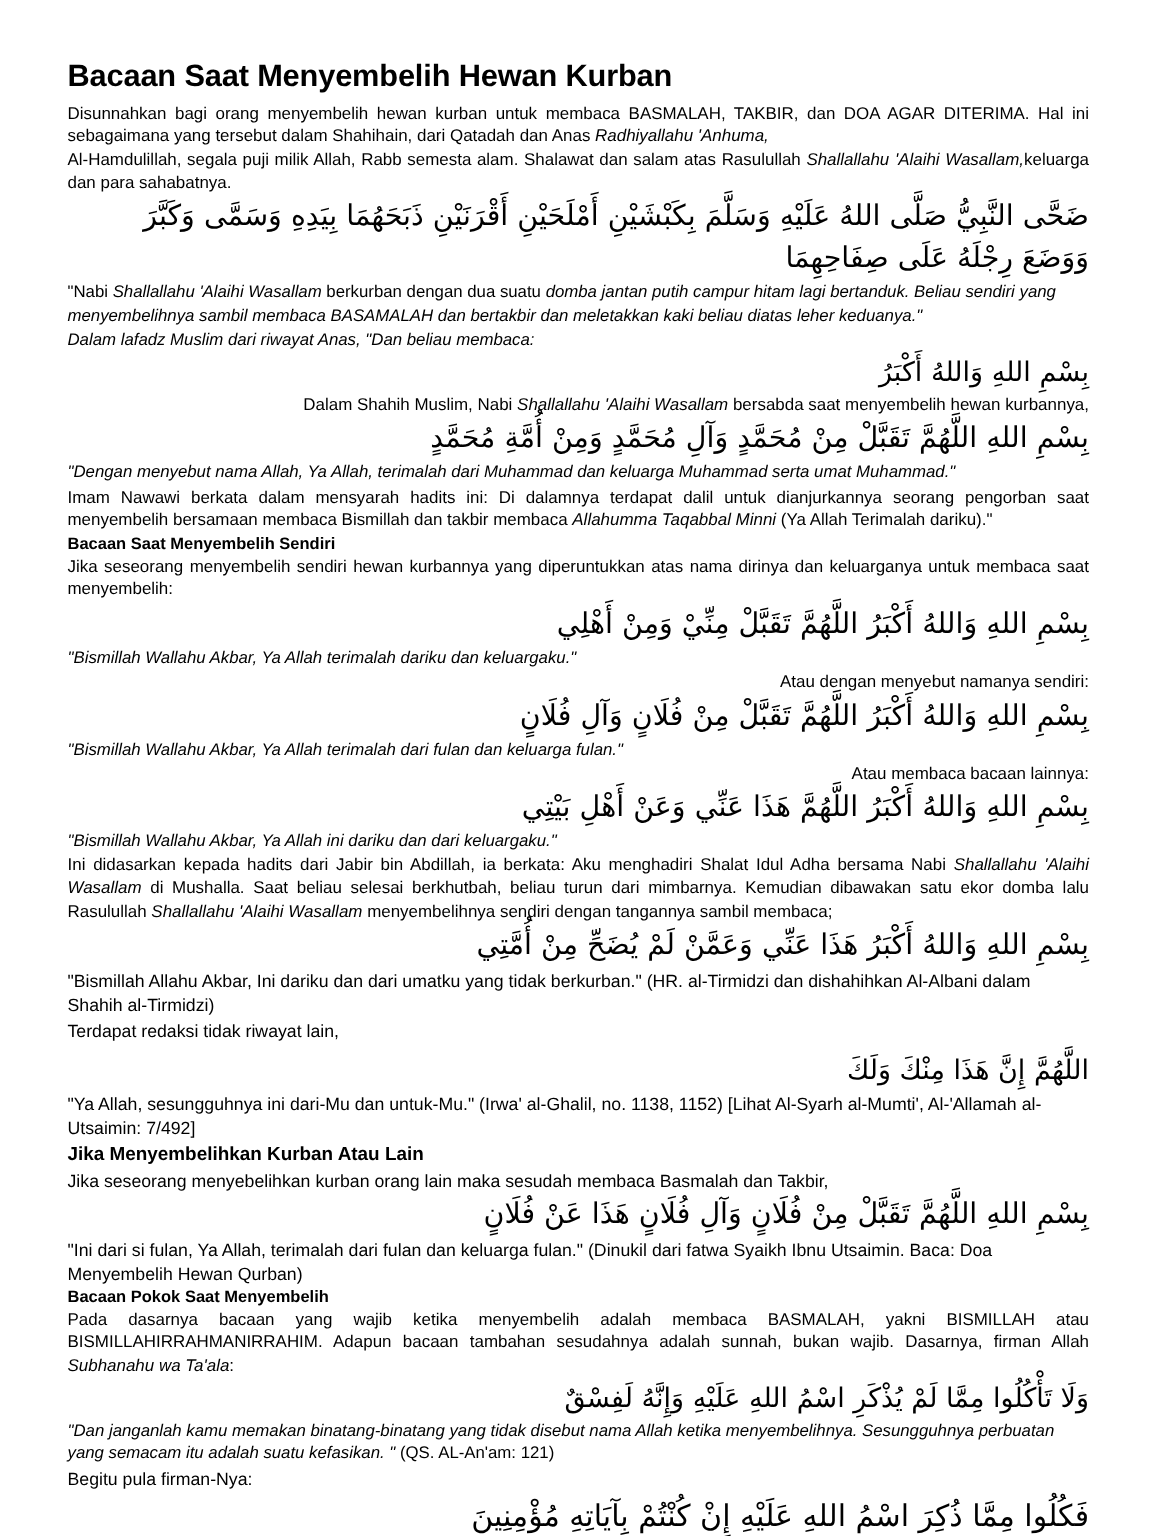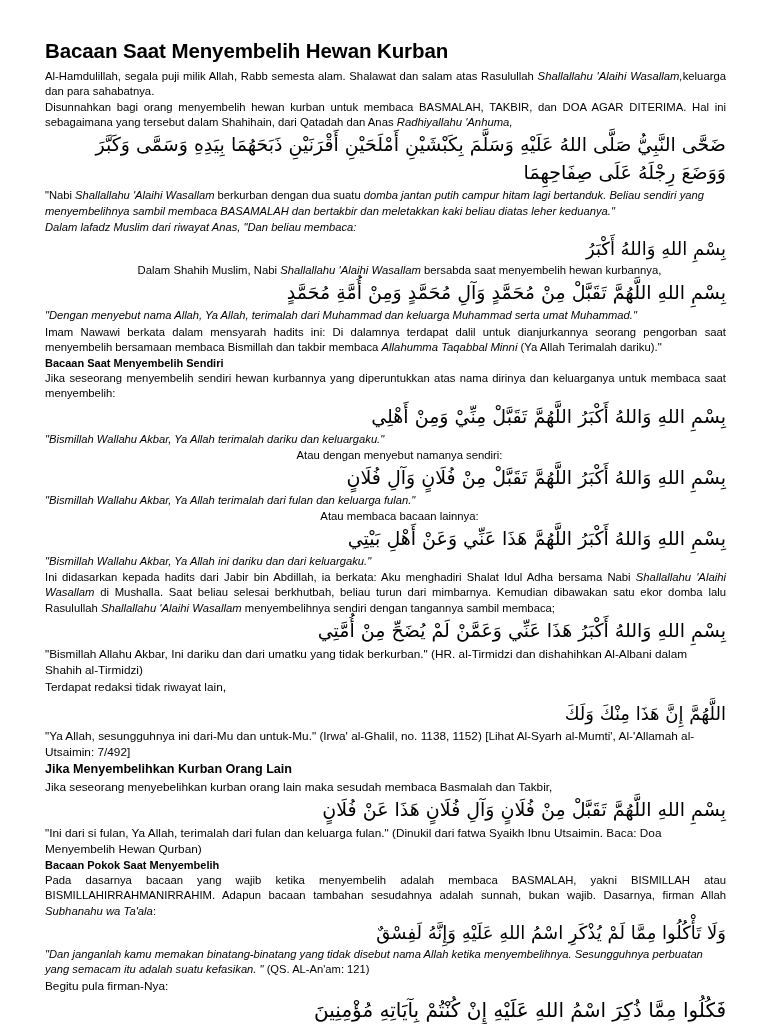--- a/index.html
+++ b/index.html
@@ -38,21 +38,21 @@
     margin: 0 0 3px 0;
   }
 
   p.body {
     font-size: 11.3px;
     line-height: 1.345;
     margin: 0 0 1px 0;
     text-align: justify;
   }
   p.body.left {
-    text-align: center;
+    text-align: right;
     padding-left: 28px;
   }
 
   p.quote {
     font-size: 11.2px;
     line-height: 1.35;
     margin: 0 0 1px 0;
     font-style: italic;
     text-align: left;
   }
@@ -101,23 +101,23 @@
   .spacer-sm { height: 4px; }
 </style>
 </head>
 <body>
 
 <div id="page">
 
   <h1 class="doc-title">Bacaan Saat Menyembelih Hewan Kurban</h1>
 
 
+  <p class="body"><span>Disunnahkan bagi orang menyembelih hewan kurban untuk membaca BASMALAH, TAKBIR, dan DOA AGAR DITERIMA. Hal ini sebagaimana yang tersebut dalam Shahihain, dari Qatadah dan Anas </span><span class="it">Radhiyallahu 'Anhuma,</span></p>
+
   <p class="body"><span>Al-Hamdulillah, segala puji milik Allah, Rabb semesta alam. Shalawat dan salam atas Rasulullah </span><span class="it">Shallallahu 'Alaihi Wasallam,</span><span>keluarga dan para sahabatnya.</span></p>
-
-  <p class="body"><span>Disunnahkan bagi orang menyembelih hewan kurban untuk membaca BASMALAH, TAKBIR, dan DOA AGAR DITERIMA. Hal ini sebagaimana yang tersebut dalam Shahihain, dari Qatadah dan Anas </span><span class="it">Radhiyallahu 'Anhuma,</span></p>
 
   <p class="arabic two-line">ضَحَّى النَّبِيُّ صَلَّى اللهُ عَلَيْهِ وَسَلَّمَ بِكَبْشَيْنِ أَمْلَحَيْنِ أَقْرَنَيْنِ ذَبَحَهُمَا بِيَدِهِ وَسَمَّى وَكَبَّرَ وَوَضَعَ رِجْلَهُ عَلَى صِفَاحِهِمَا</p>
 
   <p class="quote"><span class="nm">"Nabi </span><span>Shallallahu 'Alaihi Wasallam</span><span class="nm"> berkurban dengan dua suatu </span><span>domba jantan putih campur hitam lagi bertanduk. Beliau sendiri yang menyembelihnya sambil membaca BASAMALAH dan bertakbir dan meletakkan kaki beliau diatas leher keduanya."</span></p>
 
   <p class="quote">Dalam lafadz Muslim dari riwayat Anas, "Dan beliau membaca:</p>
 
   <p class="arabic small">بِسْمِ اللهِ وَاللهُ أَكْبَرُ</p>
 
   <p class="body left"><span>Dalam Shahih Muslim, Nabi </span><span class="it">Shallallahu 'Alaihi Wasallam</span><span> bersabda saat menyembelih hewan kurbannya,</span></p>
@@ -155,21 +155,21 @@
   <p class="quote-upright">"Bismillah Allahu Akbar, Ini dariku dan dari umatku yang tidak berkurban." (HR. al-Tirmidzi dan dishahihkan Al-Albani dalam Shahih al-Tirmidzi)</p>
 
   <p class="quote-upright">Terdapat redaksi tidak riwayat lain,</p>
 
   <div class="spacer-sm"></div>
 
   <p class="arabic small">اللَّهُمَّ إِنَّ هَذَا مِنْكَ وَلَكَ</p>
 
   <p class="quote-upright">"Ya Allah, sesungguhnya ini dari-Mu dan untuk-Mu." (Irwa' al-Ghalil, no. 1138, 1152) [Lihat Al-Syarh al-Mumti', Al-'Allamah al-Utsaimin: 7/492]</p>
 
-  <h2 class="section big">Jika Menyembelihkan Kurban Orang Lain</h2>
+  <h2 class="section big">Jika Menyembelihkan Kurban Atau Lain</h2>
 
   <p class="quote-upright">Jika seseorang menyebelihkan kurban orang lain maka sesudah membaca Basmalah dan Takbir,</p>
 
   <p class="arabic">بِسْمِ اللهِ اللَّهُمَّ تَقَبَّلْ مِنْ فُلَانٍ وَآلِ فُلَانٍ هَذَا عَنْ فُلَانٍ</p>
 
   <p class="quote-upright">"Ini dari si fulan, Ya Allah, terimalah dari fulan dan keluarga fulan." (Dinukil dari fatwa Syaikh Ibnu Utsaimin. Baca: Doa Menyembelih Hewan Qurban)</p>
 
   <h2 class="section">Bacaan Pokok Saat Menyembelih</h2>
 
   <p class="body"><span>Pada dasarnya bacaan yang wajib ketika menyembelih adalah membaca BASMALAH, yakni BISMILLAH atau BISMILLAHIRRAHMANIRRAHIM. Adapun bacaan tambahan sesudahnya adalah sunnah, bukan wajib. Dasarnya, firman Allah </span><span class="it">Subhanahu wa Ta'ala</span><span>:</span></p>

